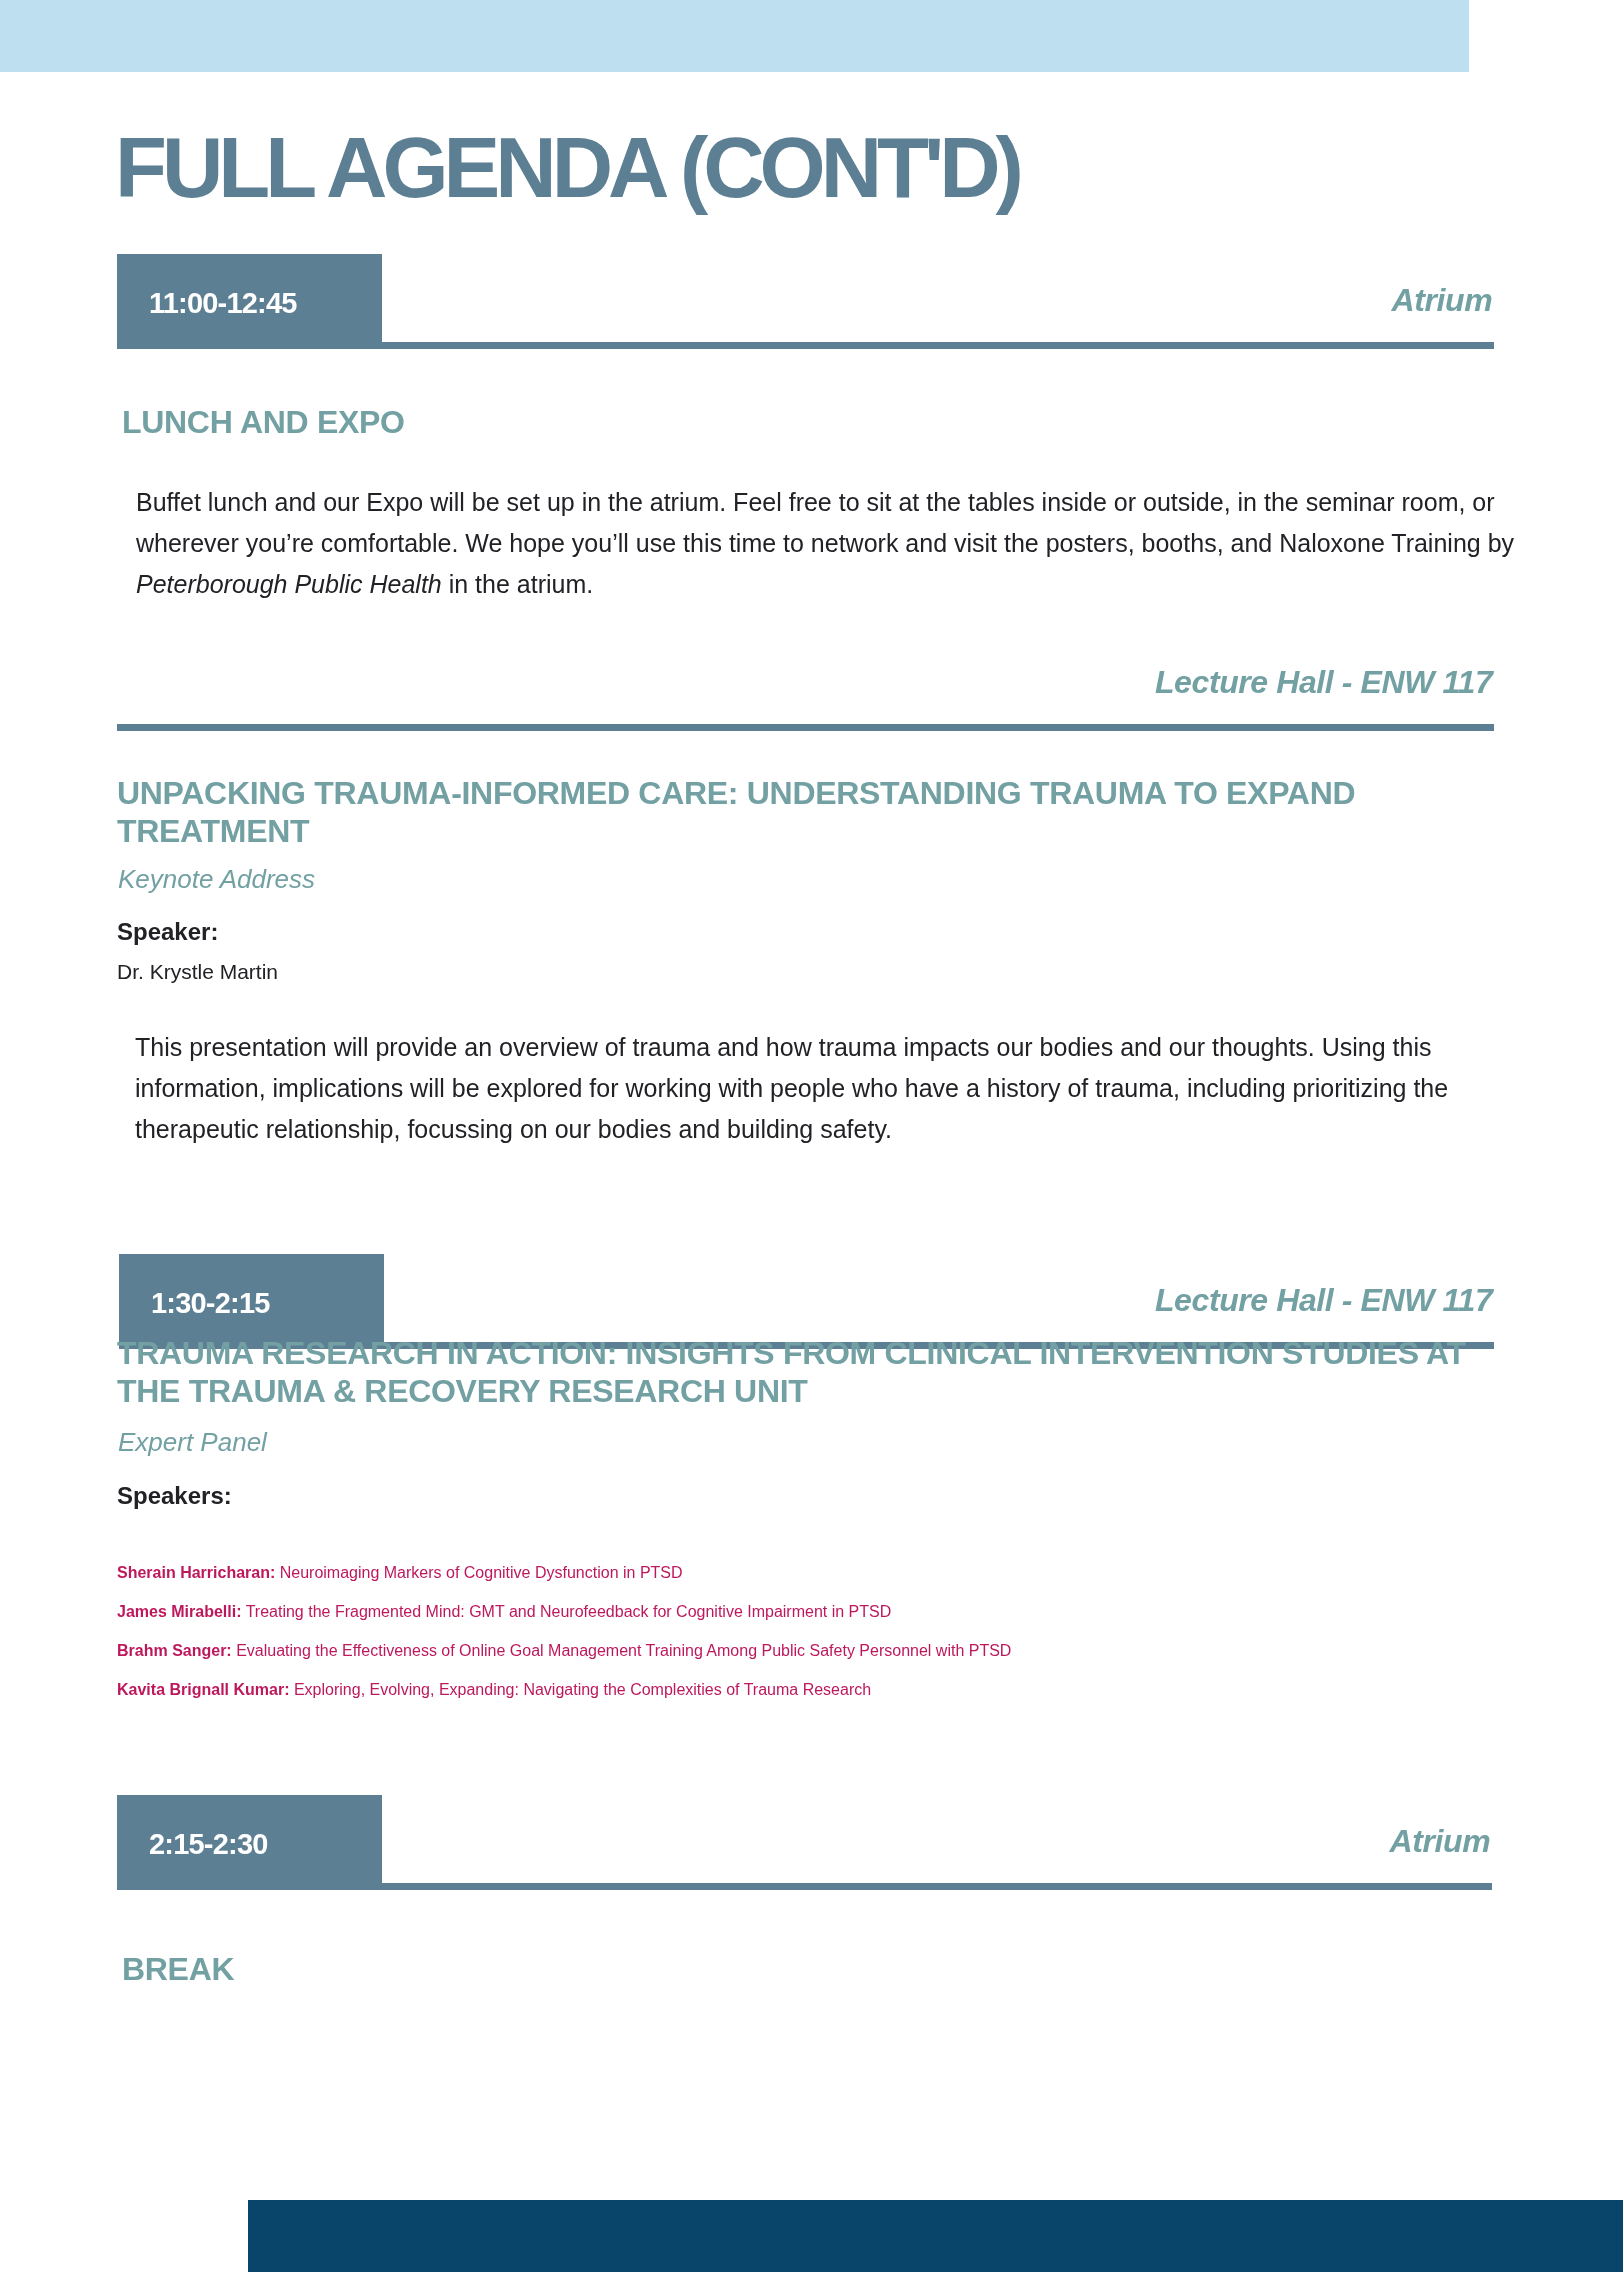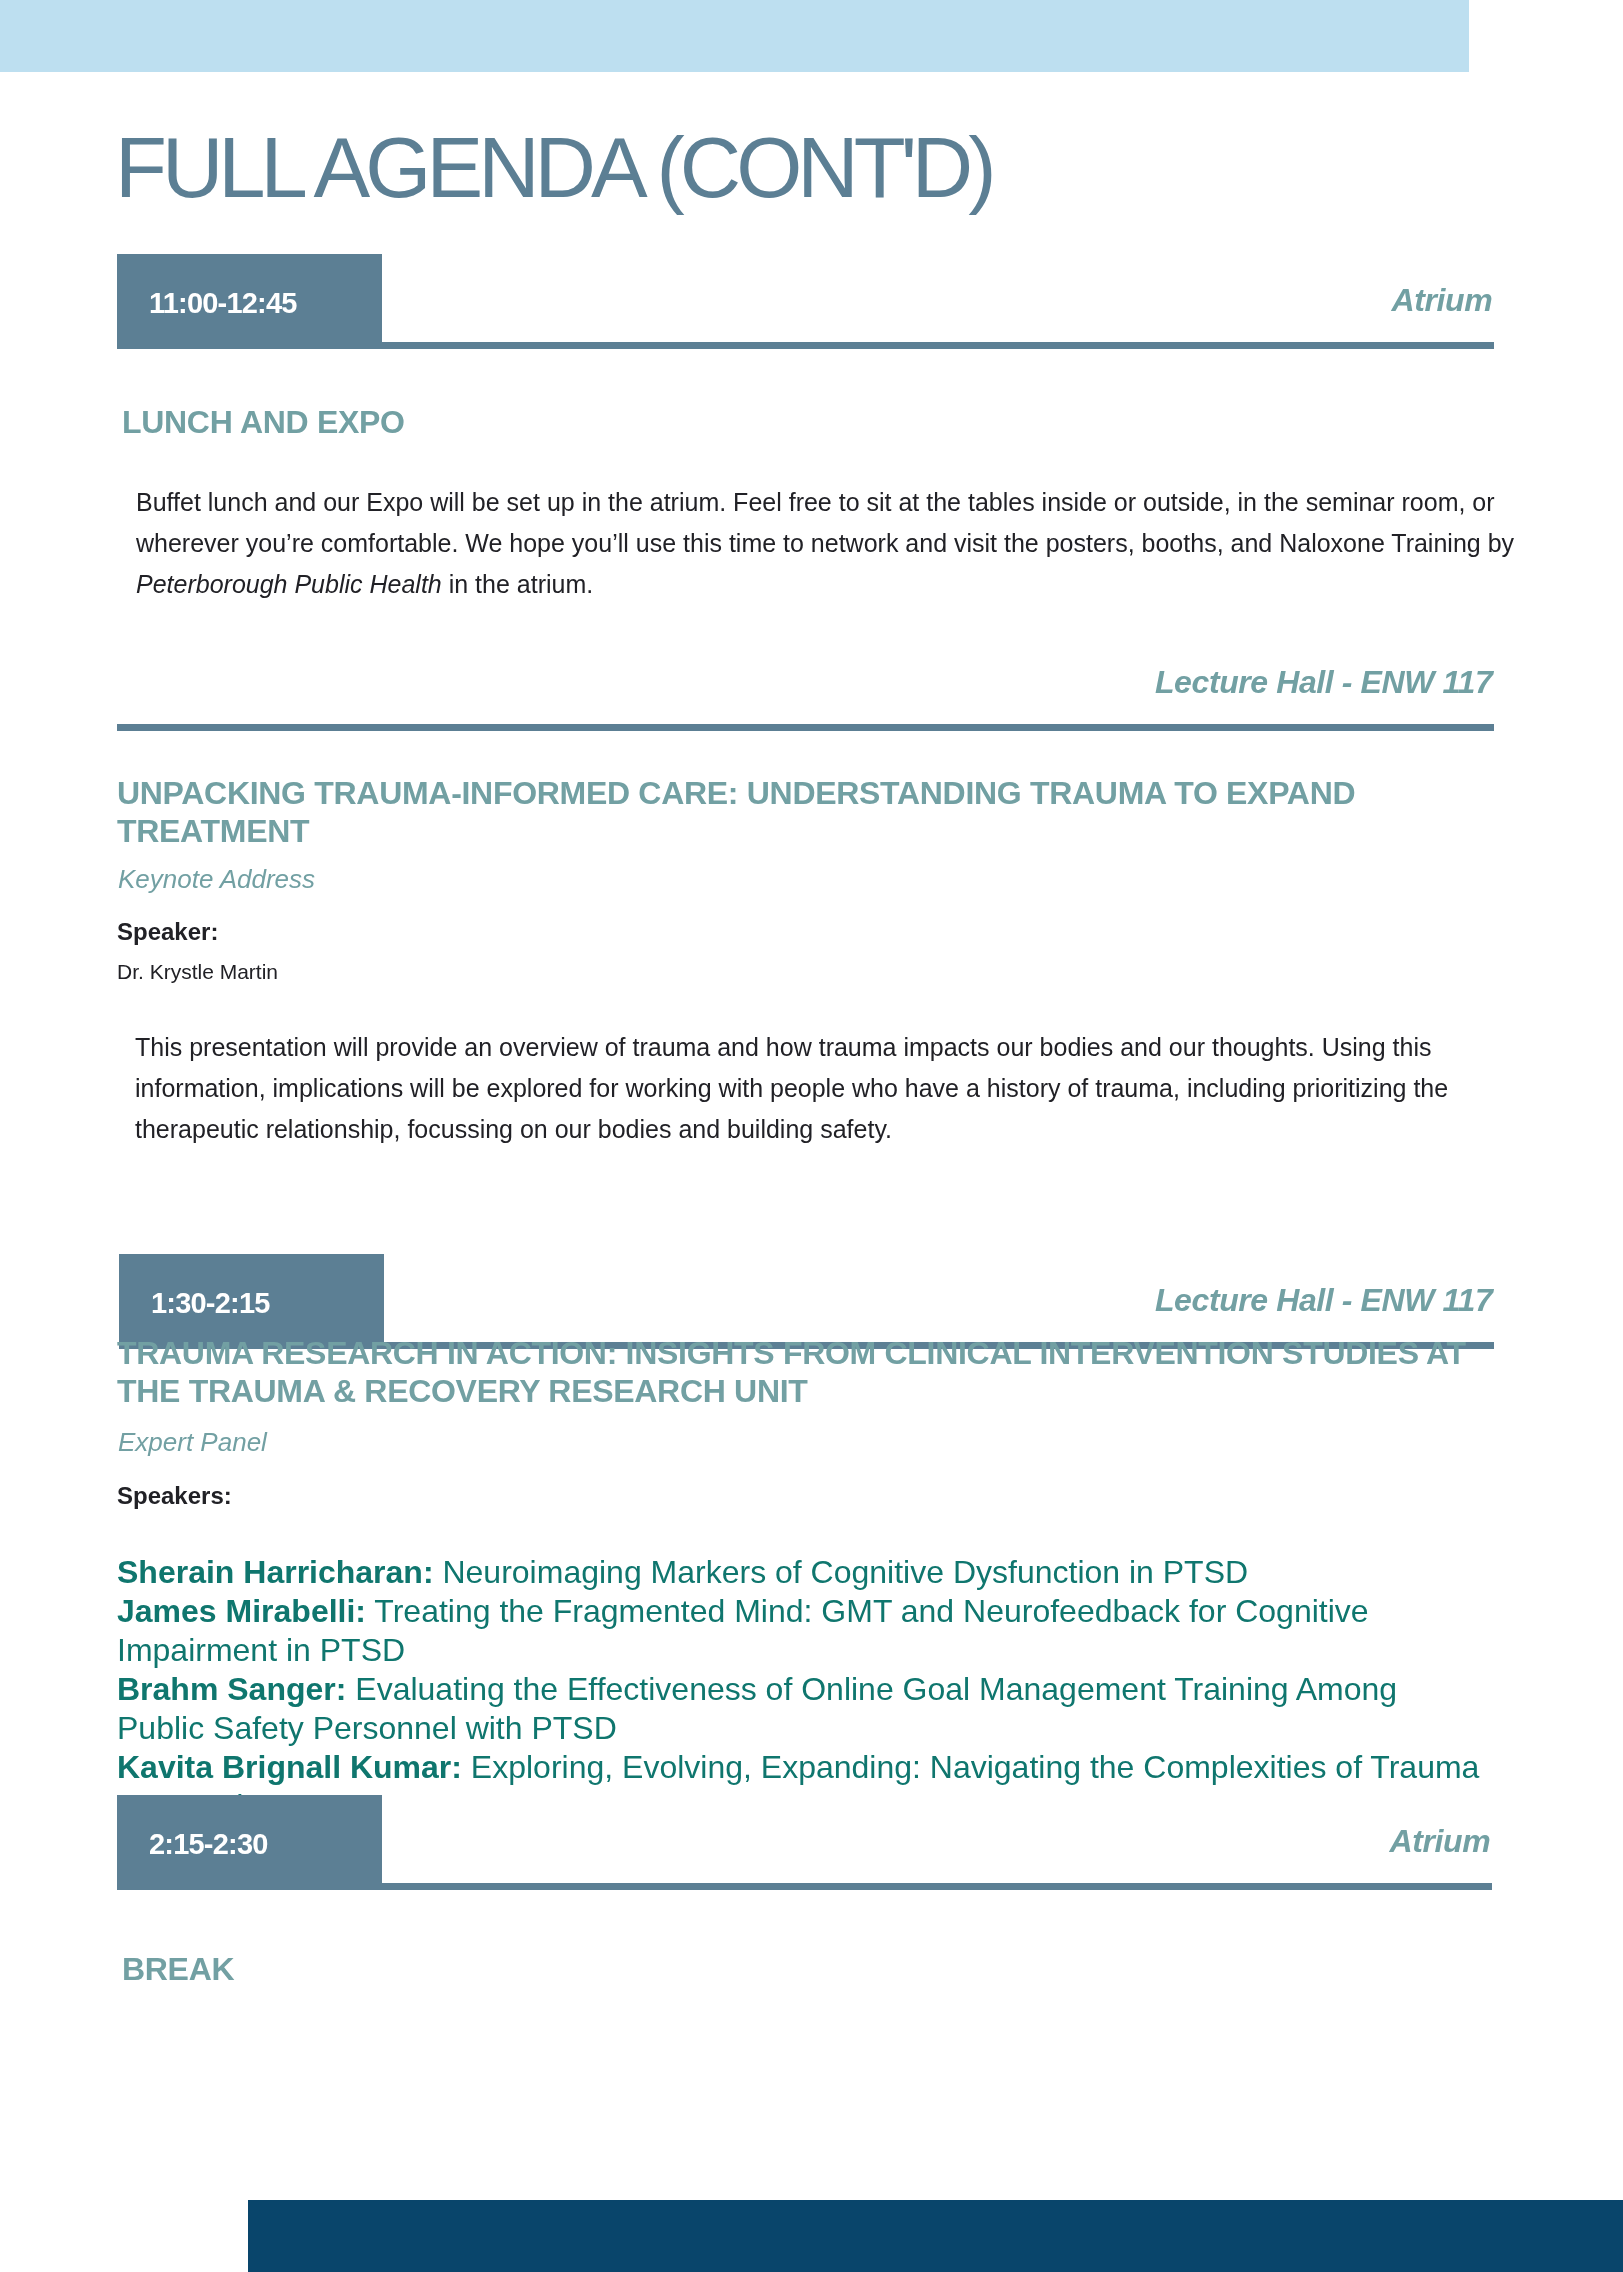--- a/index.html
+++ b/index.html
@@ -1,36 +1,36 @@
 <!DOCTYPE html>
 <html style="font-size:13.5px"><head>
 <meta charset="utf-8">
 <style>
   html, body { margin:0; padding:0; }
   body { width:1623px; height:2273px; position:relative; background:#ffffff; overflow:hidden;
          font-family:"Liberation Sans", sans-serif; color:#212126; }
   .top-bar { position:absolute; left:0; top:0; width:1469px; height:72px; background:#bddff0; }
   .bottom-bar { position:absolute; left:248px; top:2200px; width:1376px; height:73px; background:#09456b; }
   .page-title { position:absolute; left:115px; top:121px; margin:0; font-size:85px; line-height:93px;
-                font-weight:normal; color:#5c7f94; letter-spacing:-5px; white-space:nowrap; }
+                font-weight:bold; color:#5c7f94; letter-spacing:-5px; white-space:nowrap; }
   .slot-header { position:absolute; left:117px; width:1377px; height:95px; }
   .time-box { position:absolute; left:0; top:0; width:265px; height:95px; background:#5c7f94; }
   .time-text { position:absolute; left:32px; top:32px; font-size:29px; line-height:34px; font-weight:bold;
                color:#ffffff; letter-spacing:-0.8px; white-space:nowrap; }
   .slot-line { position:absolute; left:0; bottom:0; width:100%; height:6.8px; background:#5c7f94; }
   .room-label { position:absolute; right:1.7px; top:28px; font-size:32px; line-height:37px; font-weight:bold;
                 font-style:italic; color:#72a0a3; white-space:nowrap; letter-spacing:-0.4px; }
   .session-title { position:absolute; left:117px; width:1395px; margin:0; font-size:32px; line-height:38px;
                    font-weight:bold; color:#72a0a3; letter-spacing:-0.3px; }
   .session-type { position:absolute; left:118px; font-size:26px; line-height:34px; font-style:italic; color:#72a0a3;text-align:center; }
   .label-bold { position:absolute; left:117px; font-size:24px; line-height:34px; font-weight:bold; color:#212126; }
   .plain-line { position:absolute; left:117px; font-size:21px; line-height:34px; color:#212126; }
   .body-para { position:absolute; left:118px; width:1387px; margin:18px; font-size:25px; line-height:41px; color:#212126; }
   .speaker-list { position:absolute; left:117px; width:1395px; margin:0; padding:0; list-style:none;
-                  font-size:32px; line-height:39px; color:#0f766e; }
+                  font-size:16px; line-height:39px; color:#be185d; }
   .speaker-list b { font-weight:bold; }
 </style>
 </head>
 <body>
 
 <div class="top-bar"></div>
 
 <h1 class="page-title">FULL AGENDA (CONT'D)</h1>
 
 <div class="slot-header" style="top:254px;">

